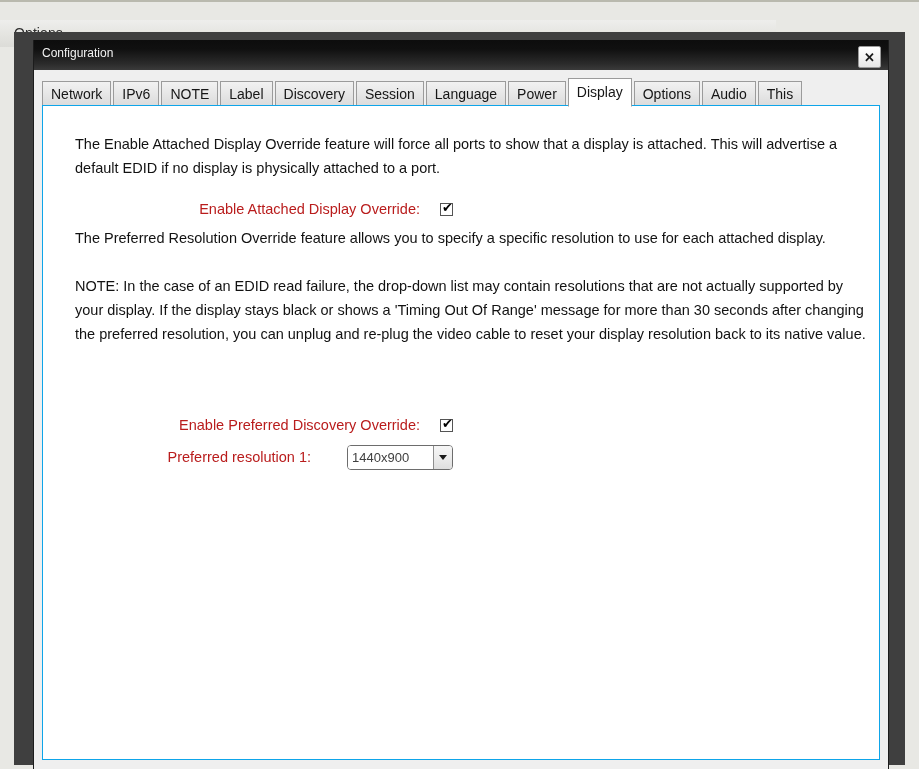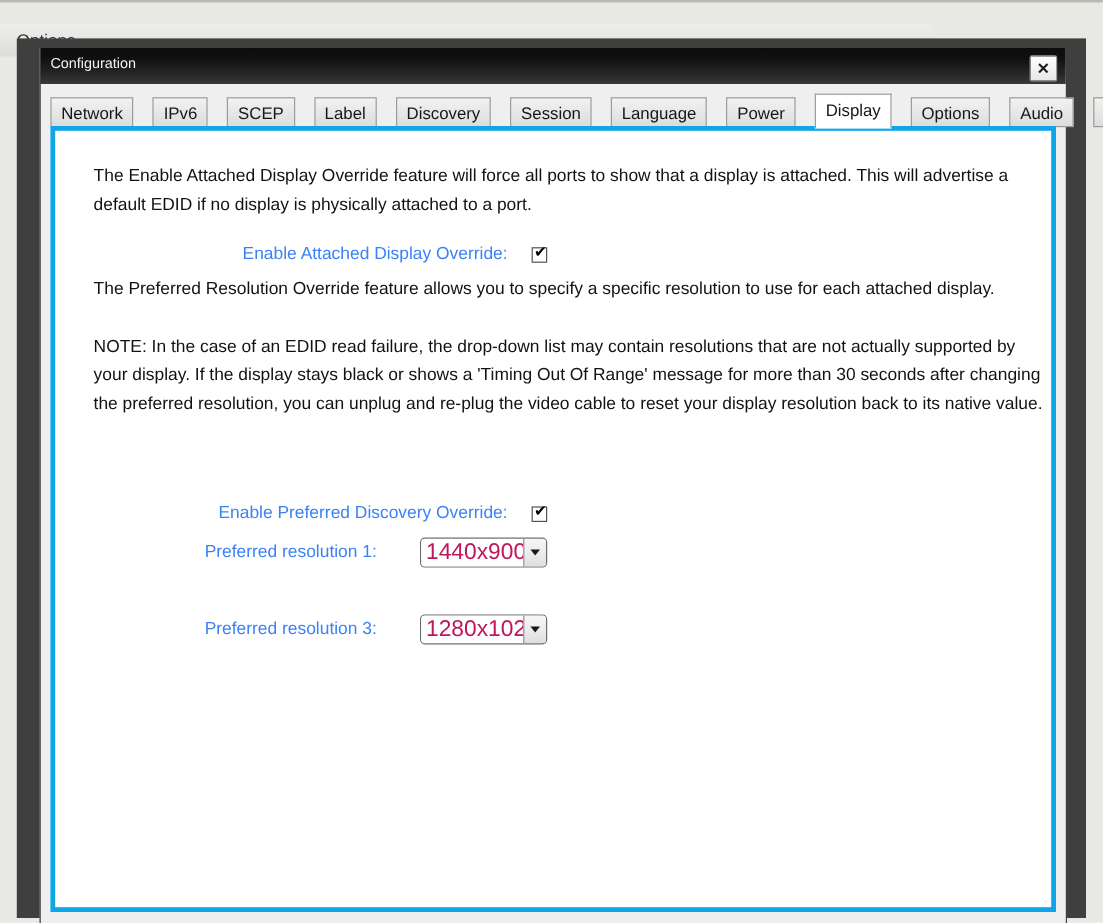--- a/index.html
+++ b/index.html
@@ -99,21 +99,20 @@
   }
 
   
   #tab-strip {
     position: absolute;
     left: 8px; top: 7px;
     height: 29px;
     width: 838px;
     display: flex;
     align-items: flex-end;
-    gap: 14px;
   }
   .tab {
     height: 25px;
     line-height: 24px;
     padding: 0 8px;
     margin-right: 2px;
     font-size: 14px;
     color: #161616;
     background: linear-gradient(to bottom, #f2f2f2 0%, #e6e6e6 55%, #dcdcdc 100%);
     border: 1px solid #9b9b9b;
@@ -132,21 +131,21 @@
     z-index: 3;
     margin-bottom: -1px;
   }
 
   
   #content-panel {
     position: absolute;
     left: 8px; top: 35px;
     width: 838px; height: 655px;
     background: #ffffff;
-    border: 4px solid #0ea5e9;
+    border: 1px solid #0ea5e9;
     box-sizing: border-box;
     z-index: 1;
   }
 
   .para {
     position: absolute;
     font-size: 14.5px;
     color: #121212;
     line-height: 24px;
   }
@@ -164,21 +163,21 @@
   }
 
   .form-row {
     position: absolute;
     display: flex;
     align-items: center;
     height: 22px;
   }
   .form-label {
     font-size: 14.5px;
-    color: #3b82f6;
+    color: #b91c1c;
     text-align: right;
     white-space: nowrap;
   }
 
   #row-attached-override {
     left: 80px; top: 92px;
     width: 330px;
     justify-content: flex-end;
   }
   #row-attached-override .form-label { margin-right: 20px; }
@@ -231,22 +230,22 @@
     background: #ffffff;
     box-sizing: border-box;
     display: flex;
     align-items: stretch;
     overflow: hidden;
     cursor: pointer;
     flex: 0 0 auto;
   }
   .combo-value {
     flex: 1 1 auto;
-    font-size: 19px;
-    color: #be185d;
+    font-size: 13px;
+    color: #404040;
     line-height: 23px;
     padding-left: 4px;
     white-space: nowrap;
     overflow: hidden;
     background: #ffffff;
   }
   .combo-arrow {
     flex: 0 0 18px;
     background: linear-gradient(to bottom, #f6f6f6 0%, #ebebeb 55%, #dedede 100%);
     border-left: 1px solid #8e8e8e;
@@ -286,21 +285,21 @@
       <div id="close-button">
         <span class="x-glyph">✕</span>
       </div>
     </div>
 
     <div id="dialog-body">
 
       <div id="tab-strip">
         <div class="tab">Network</div>
         <div class="tab">IPv6</div>
-        <div class="tab">SCEP</div>
+        <div class="tab">NOTE</div>
         <div class="tab">Label</div>
         <div class="tab">Discovery</div>
         <div class="tab">Session</div>
         <div class="tab">Language</div>
         <div class="tab">Power</div>
         <div class="tab active">Display</div>
         <div class="tab">Options</div>
         <div class="tab">Audio</div>
         <div class="tab">This</div>
       </div>
@@ -331,29 +330,20 @@
           <span class="form-label">Preferred resolution 1:</span>
           <span class="combo">
             <span class="combo-value">1440x900</span>
             <span class="combo-arrow">
                 <span class="caret"></span>
               </span>
           </span>
         </div>
 
 
-        <div class="res-row" id="res-row-3">
-          <span class="form-label">Preferred resolution 3:</span>
-          <span class="combo">
-            <span class="combo-value">1280x1024</span>
-            <span class="combo-arrow">
-                <span class="caret"></span>
-              </span>
-          </span>
-        </div>
 
 
       </div>
 
       <div id="button-bar">
         
         
         
         
       </div>

